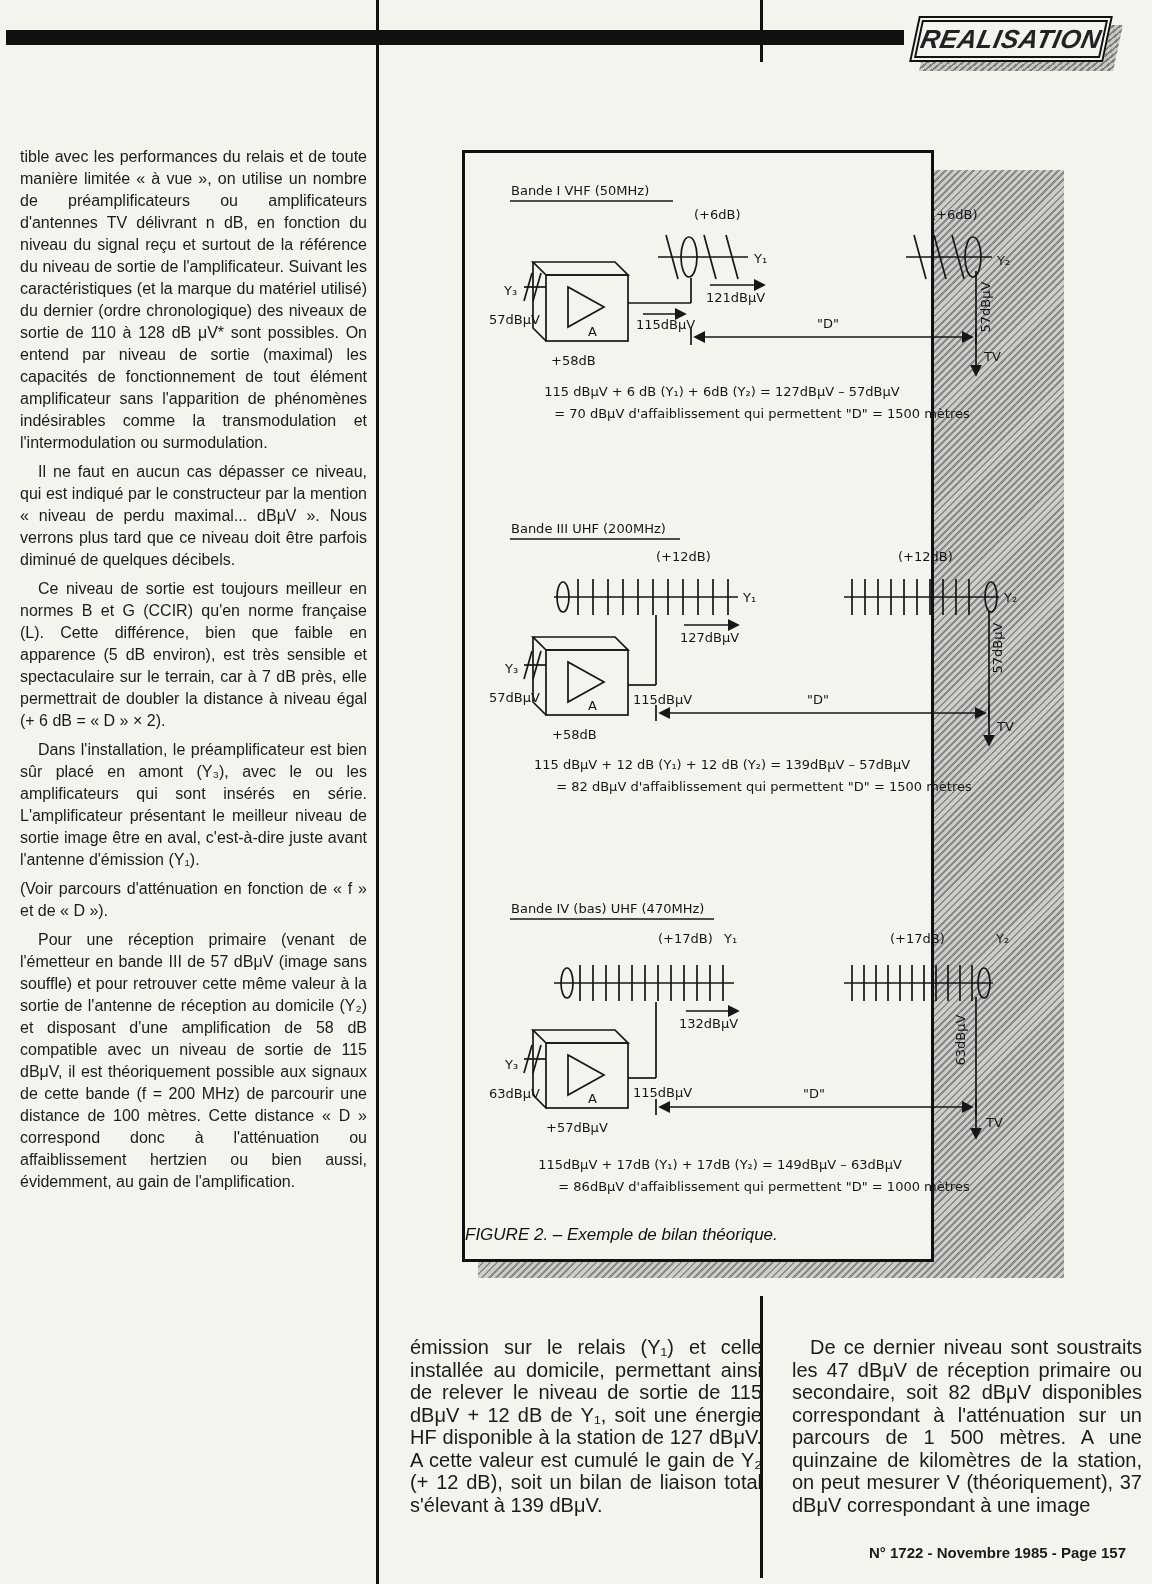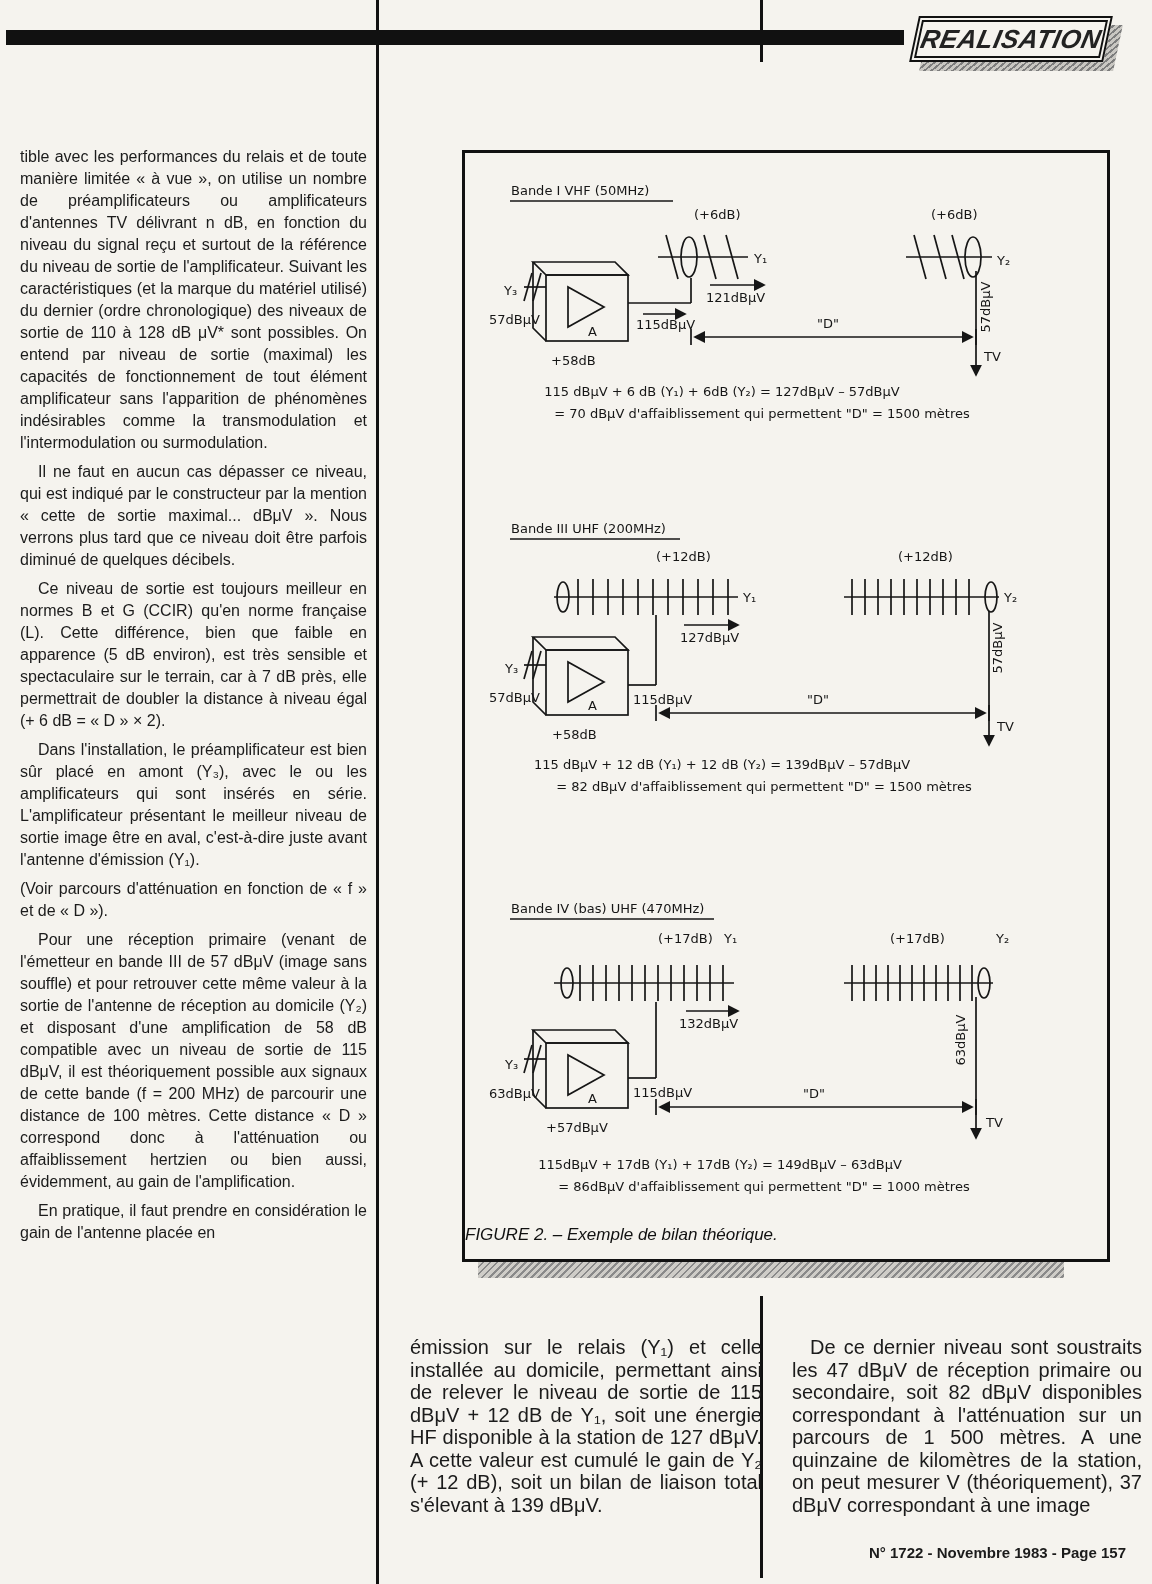--- a/index.html
+++ b/index.html
@@ -36,21 +36,21 @@
   .botcol { position:absolute; top:1336px; font-size:20px; line-height:22.5px;
     text-align:justify; hyphens:auto;margin-left:16px; }
   .botcol-mid { left:394px; width:352px; }
   .botcol-right { left:776px; width:350px; }
 
   .footer { position:absolute; top:1544px; right:26px; font-weight:bold; font-size:15px; }
 
   
   .figure-shadow { position:absolute; left:478px; top:170px; width:586px; height:1108px;
     background:repeating-linear-gradient(135deg,#8a8a8a 0 2px,#cfcdc8 2px 5px); }
-  .figure-box { position:absolute; left:462px; top:150px; width:648px; height:1112px;
+  .figure-box { position:absolute; left:462px; top:150px; width:472px; height:1112px;
     border:3px solid #111; background:#f5f3ee; }
   .fig-caption { position:absolute; left:0; top:1072px; width:100%; 
     font-style:italic; font-size:17px; color:#111; }
 
   .diag { position:absolute; left:1px; }
   .diag line, .diag rect, .diag ellipse, .diag polygon, .diag polyline {
     stroke:#161616; stroke-width:1.7; fill:none; }
   .diag text { font-family:"DejaVu Sans",sans-serif; font-size:13px; fill:#161616; font-weight:normal; }
   .t-title { font-size:14px; }
   .t-f { font-size:12.5px; font-weight:bold; }
@@ -69,26 +69,25 @@
     <div class="banner-shadow"></div>
     <div class="banner-box">
       <div class="banner-inner">
         <span class="banner-text">REALISATION</span>
       </div>
     </div>
   </div>
 
   <div class="leftcol">
     <p>tible avec les performances du relais et de toute manière limitée « à vue », on utilise un nombre de préamplificateurs ou amplificateurs d'antennes TV délivrant n dB, en fonction du niveau du signal reçu et surtout de la référence du niveau de sortie de l'amplificateur. Suivant les caractéristiques (et la marque du matériel utilisé) du dernier (ordre chronologique) des niveaux de sortie de 110 à 128 dB μV* sont possibles. On entend par niveau de sortie (maximal) les capacités de fonctionnement de tout élément amplificateur sans l'apparition de phénomènes indésirables comme la transmodulation et l'intermodulation ou surmodulation.</p>
-    <p class="ind">Il ne faut en aucun cas dépasser ce niveau, qui est indiqué par le constructeur par la mention « cette de sortie maximal... dBμV ». Nous verrons plus tard que ce niveau doit être parfois diminué de quelques décibels.</p>
+    <p class="ind">Il ne faut en aucun cas dépasser ce niveau, qui est indiqué par le constructeur par la mention « niveau de perdu maximal... dBμV ». Nous verrons plus tard que ce niveau doit être parfois diminué de quelques décibels.</p>
     <p class="ind">Ce niveau de sortie est toujours meilleur en normes B et G (CCIR) qu'en norme française (L). Cette différence, bien que faible en apparence (5 dB environ), est très sensible et spectaculaire sur le terrain, car à 7 dB près, elle permettrait de doubler la distance à niveau égal (+ 6 dB = « D » × 2).</p>
     <p class="ind">Dans l'installation, le préamplificateur est bien sûr placé en amont (Y₃), avec le ou les amplificateurs qui sont insérés en série. L'amplificateur présentant le meilleur niveau de sortie image être en aval, c'est-à-dire juste avant l'antenne d'émission (Y₁).</p>
     <p>(Voir parcours d'atténuation en fonction de « f » et de « D »).</p>
     <p class="ind">Pour une réception primaire (venant de l'émetteur en bande III de 57 dBμV (image sans souffle) et pour retrouver cette même valeur à la sortie de l'antenne de réception au domicile (Y₂) et disposant d'une amplification de 58 dB compatible avec un niveau de sortie de 115 dBμV, il est théoriquement possible aux signaux de cette bande (f = 200 MHz) de parcourir une distance de 100 mètres. Cette distance « D » correspond donc à l'atténuation ou affaiblissement hertzien ou bien aussi, évidemment, au gain de l'amplification.</p>
-    <p class="ind">En pratique, il faut prendre en considération le gain de l'antenne placée en</p>
   </div>
 
   <div class="figure-shadow"></div>
 
   <div class="figure-box">
 
     <svg class="diag" style="top:22px" width="580" height="262" viewBox="0 0 580 262">
       <defs>
         <marker id="arr1" viewBox="0 0 10 10" refX="8.5" refY="5" markerWidth="7" markerHeight="7" orient="auto-start-reverse">
           <path d="M0,0 L10,5 L0,10 z" fill="#161616" stroke="none"></path>
@@ -328,15 +327,15 @@
     <div class="fig-caption">FIGURE 2. – Exemple de bilan théorique.</div>
   </div>
 
   <div class="botcol botcol-mid">
     <p>émission sur le relais (Y₁) et celle installée au domicile, permettant ainsi de relever le niveau de sortie de 115 dBμV + 12 dB de Y₁, soit une énergie HF disponible à la station de 127 dBμV. A cette valeur est cumulé le gain de Y₂ (+ 12 dB), soit un bilan de liaison total s'élevant à 139 dBμV.</p>
   </div>
   <div class="botcol botcol-right">
     <p class="ind">De ce dernier niveau sont soustraits les 47 dBμV de réception primaire ou secondaire, soit 82 dBμV disponibles correspondant à l'atténuation sur un parcours de 1 500 mètres. A une quinzaine de kilomètres de la station, on peut mesurer V (théoriquement), 37 dBμV correspondant à une image</p>
   </div>
 
-  <div class="footer">N° 1722 - Novembre 1983 - Page 157</div>
+  <div class="footer">N° 1722 - Novembre 1985 - Page 157</div>
 
 </div>
 
 </body></html>

